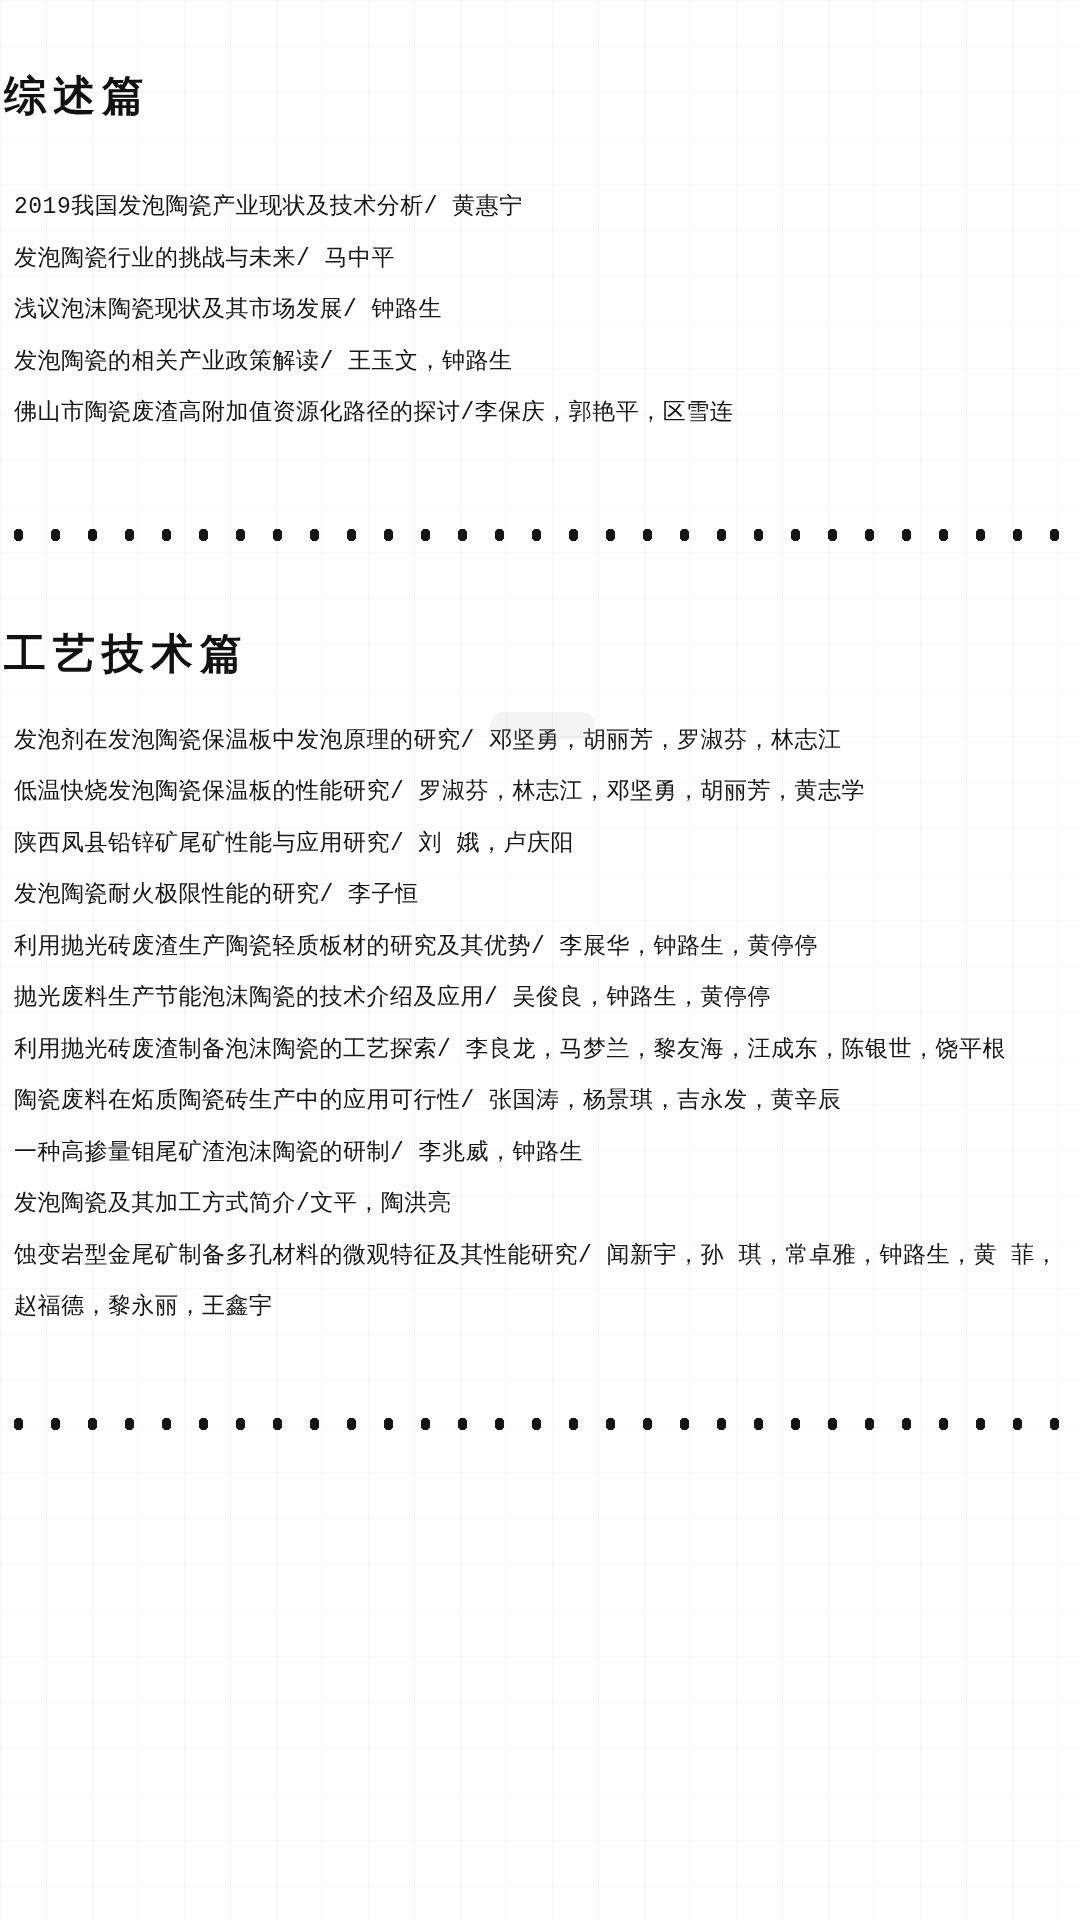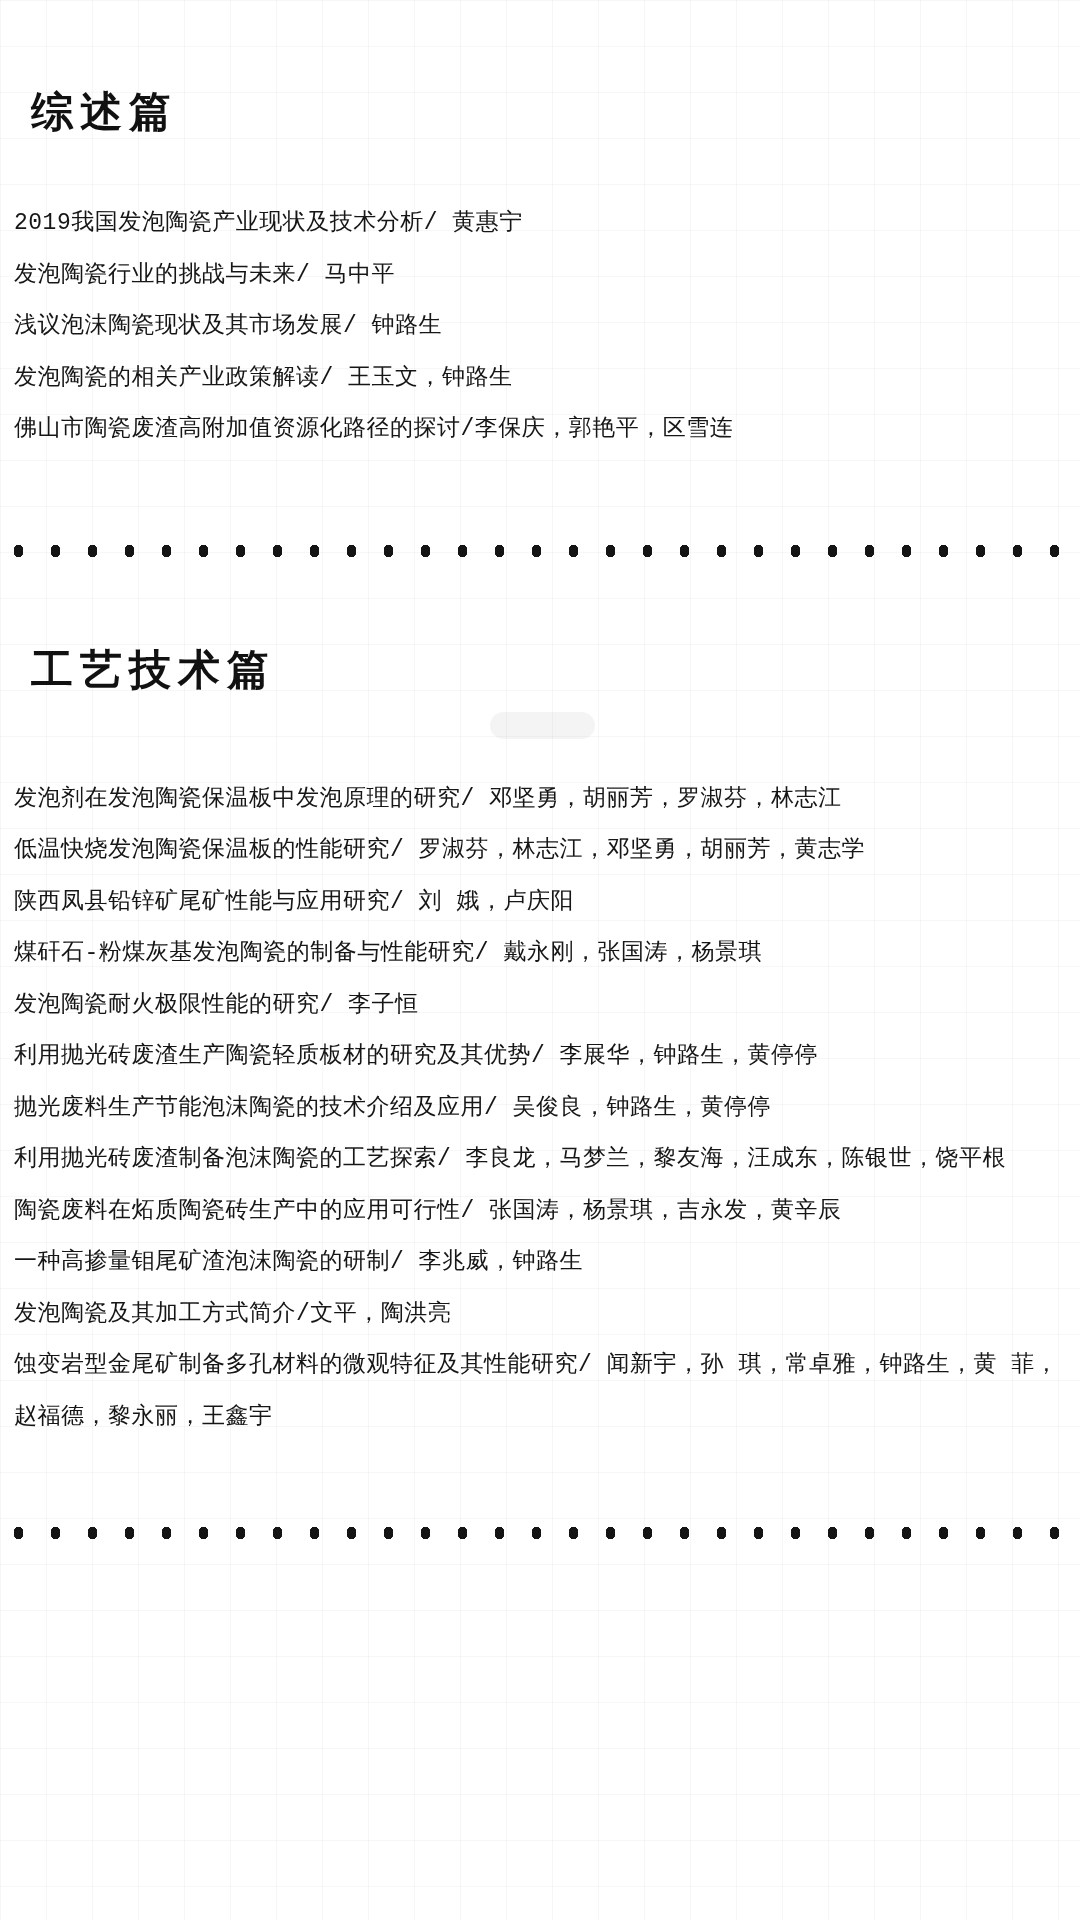--- a/index.html
+++ b/index.html
@@ -10,40 +10,40 @@
     background-image:
       linear-gradient(to right, rgba(0,0,0,0.035) 1px, transparent 1px),
       linear-gradient(to bottom, rgba(0,0,0,0.030) 1px, transparent 1px);
     background-size: 46px 46px;
     font-family: "Liberation Sans", "DejaVu Sans", sans-serif;
     color: #161616;
     overflow: hidden;
     position: relative;
   }
   .section-title {
-    margin: 16px;
-    padding-left: 15px;
+    margin: 0;
+    padding-left: 4px;
     font-size: 42px;
     font-weight: 700;
     letter-spacing: 7px;
     line-height: 52px;
     color: #111111;
   }
   #title-1 { padding-top: 70px; }
   #title-2 { margin-top: 86px; }
   .toc-list {
     margin-top: 60px;
     padding-left: 14px;
     padding-right: 12px;
     font-size: 23px;
     line-height: 51.5px;
     letter-spacing: 0.5px;
     font-family: Liberation Mono, monospace;
   }
-  #list-2 { margin-top: 78px; }
+  #list-2 { margin-top: 36px; }
   .toc-item { margin: 0; }
   .dotted-separator {
     height: 14px;
     width: 1080px;
     background-image: radial-gradient(ellipse 5px 6.5px at 18.5px 7px, #141414 96%, rgba(0,0,0,0) 100%);
     background-size: 37px 14px;
     background-repeat: repeat-x;
   }
   #separator-1 { margin-top: 88px; }
   #separator-2 { margin-top: 83px; }
@@ -73,21 +73,20 @@
 <div id="separator-1" class="dotted-separator"></div>
 
 <div class="watermark"></div>
 
 <h1 id="title-2" class="section-title">工艺技术篇</h1>
 
 <div id="list-2" class="toc-list">
     <div class="toc-item">发泡剂在发泡陶瓷保温板中发泡原理的研究/ 邓坚勇，胡丽芳，罗淑芬，林志江</div>
     <div class="toc-item">低温快烧发泡陶瓷保温板的性能研究/ 罗淑芬，林志江，邓坚勇，胡丽芳，黄志学</div>
     <div class="toc-item">陕西凤县铅锌矿尾矿性能与应用研究/ 刘 娥，卢庆阳</div>
-    <div class="toc-item">煤矸石-粉煤灰基发泡陶瓷的制备与性能研究/ 戴永刚，张国涛，杨景琪</div>
     <div class="toc-item">发泡陶瓷耐火极限性能的研究/ 李子恒</div>
     <div class="toc-item">利用抛光砖废渣生产陶瓷轻质板材的研究及其优势/ 李展华，钟路生，黄停停</div>
     <div class="toc-item">抛光废料生产节能泡沫陶瓷的技术介绍及应用/ 吴俊良，钟路生，黄停停</div>
     <div class="toc-item">利用抛光砖废渣制备泡沫陶瓷的工艺探索/ 李良龙，马梦兰，黎友海，汪成东，陈银世，饶平根</div>
     <div class="toc-item">陶瓷废料在炻质陶瓷砖生产中的应用可行性/ 张国涛，杨景琪，吉永发，黄辛辰</div>
     <div class="toc-item">一种高掺量钼尾矿渣泡沫陶瓷的研制/ 李兆威，钟路生</div>
     <div class="toc-item">发泡陶瓷及其加工方式简介/文平，陶洪亮</div>
     <div class="toc-item">蚀变岩型金尾矿制备多孔材料的微观特征及其性能研究/ 闻新宇，孙 琪，常卓雅，钟路生，黄 菲，赵福德，黎永丽，王鑫宇</div>
   </div>
 

